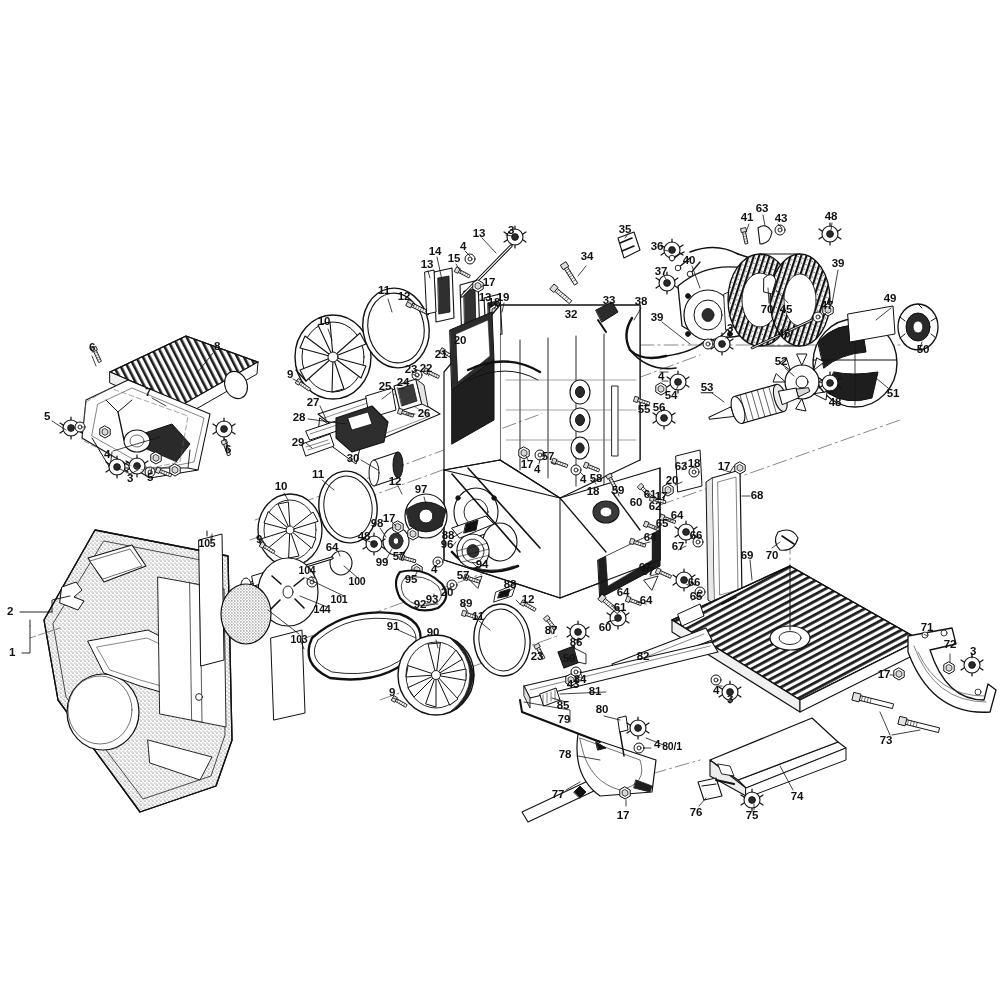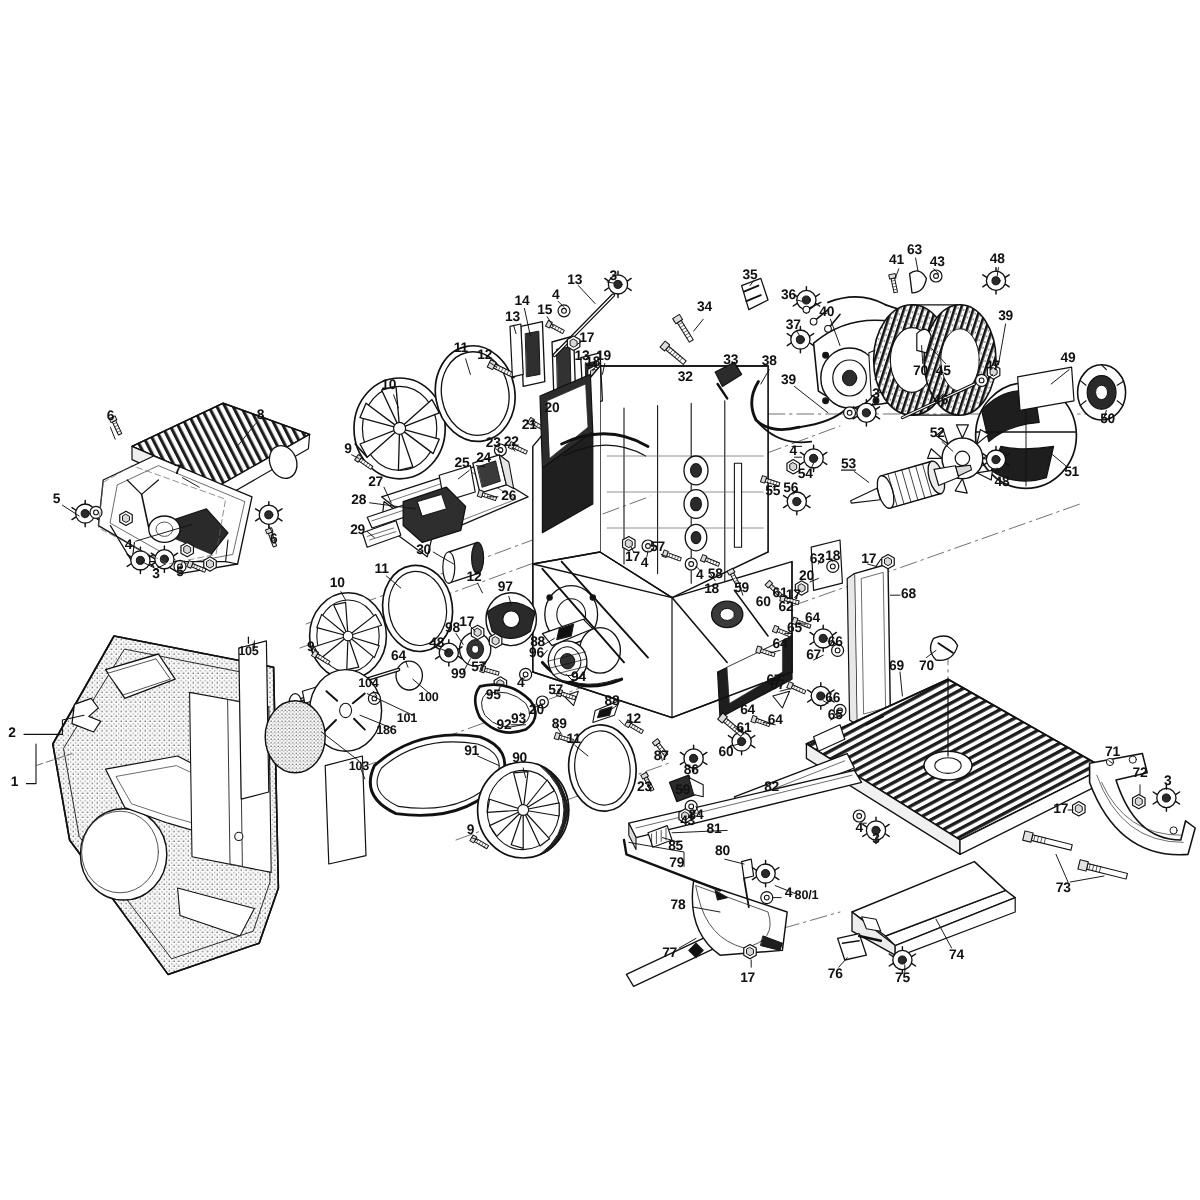--- a/index.html
+++ b/index.html
@@ -1031,21 +1031,21 @@
       <div class="callout" style="left: 434px; top: 570px;">4</div>
       <div class="callout" style="left: 447px; top: 593px;">20</div>
       <div class="callout" style="left: 432px; top: 600px;">93</div>
       <div class="callout" style="left: 482px; top: 565px;">94</div>
       <div class="callout" style="left: 466px; top: 604px;">89</div>
       <div class="callout" style="left: 478px; top: 617px;">11</div>
       <div class="callout" style="left: 420px; top: 605px;">92</div>
       <div class="callout" style="left: 332px; top: 548px;">64</div>
       <div class="callout sm" style="left: 357px; top: 581px;">100</div>
       <div class="callout sm" style="left: 339px; top: 599px;">101</div>
-      <div class="callout sm" style="left: 322px; top: 609px;">186</div>
+      <div class="callout sm" style="left: 322px; top: 609px;">144</div>
       <div class="callout sm" style="left: 307px; top: 570px;">104</div>
       <div class="callout sm" style="left: 299px; top: 639px;">103</div>
       <div class="callout sm" style="left: 207px; top: 531px; margin-top: 12px;">105</div>
       <div class="callout" style="left: 393px; top: 627px;">91</div>
       <div class="callout" style="left: 433px; top: 633px;">90</div>
       <div class="callout" style="left: 392px; top: 693px;">9</div>
     </div>
 </div>
 
 </body></html>

